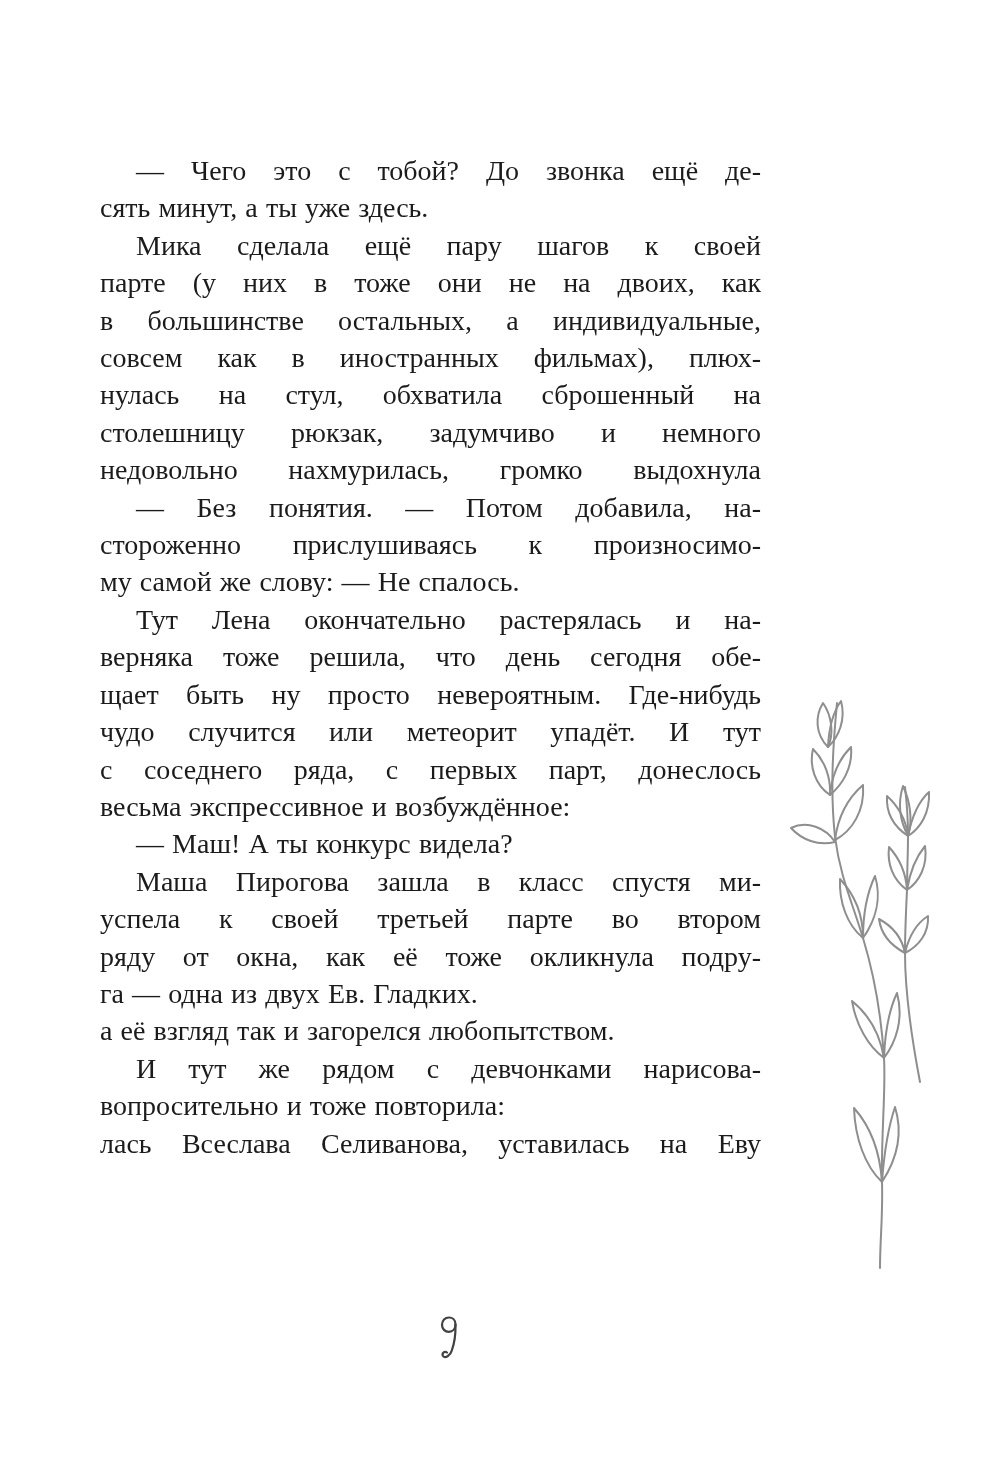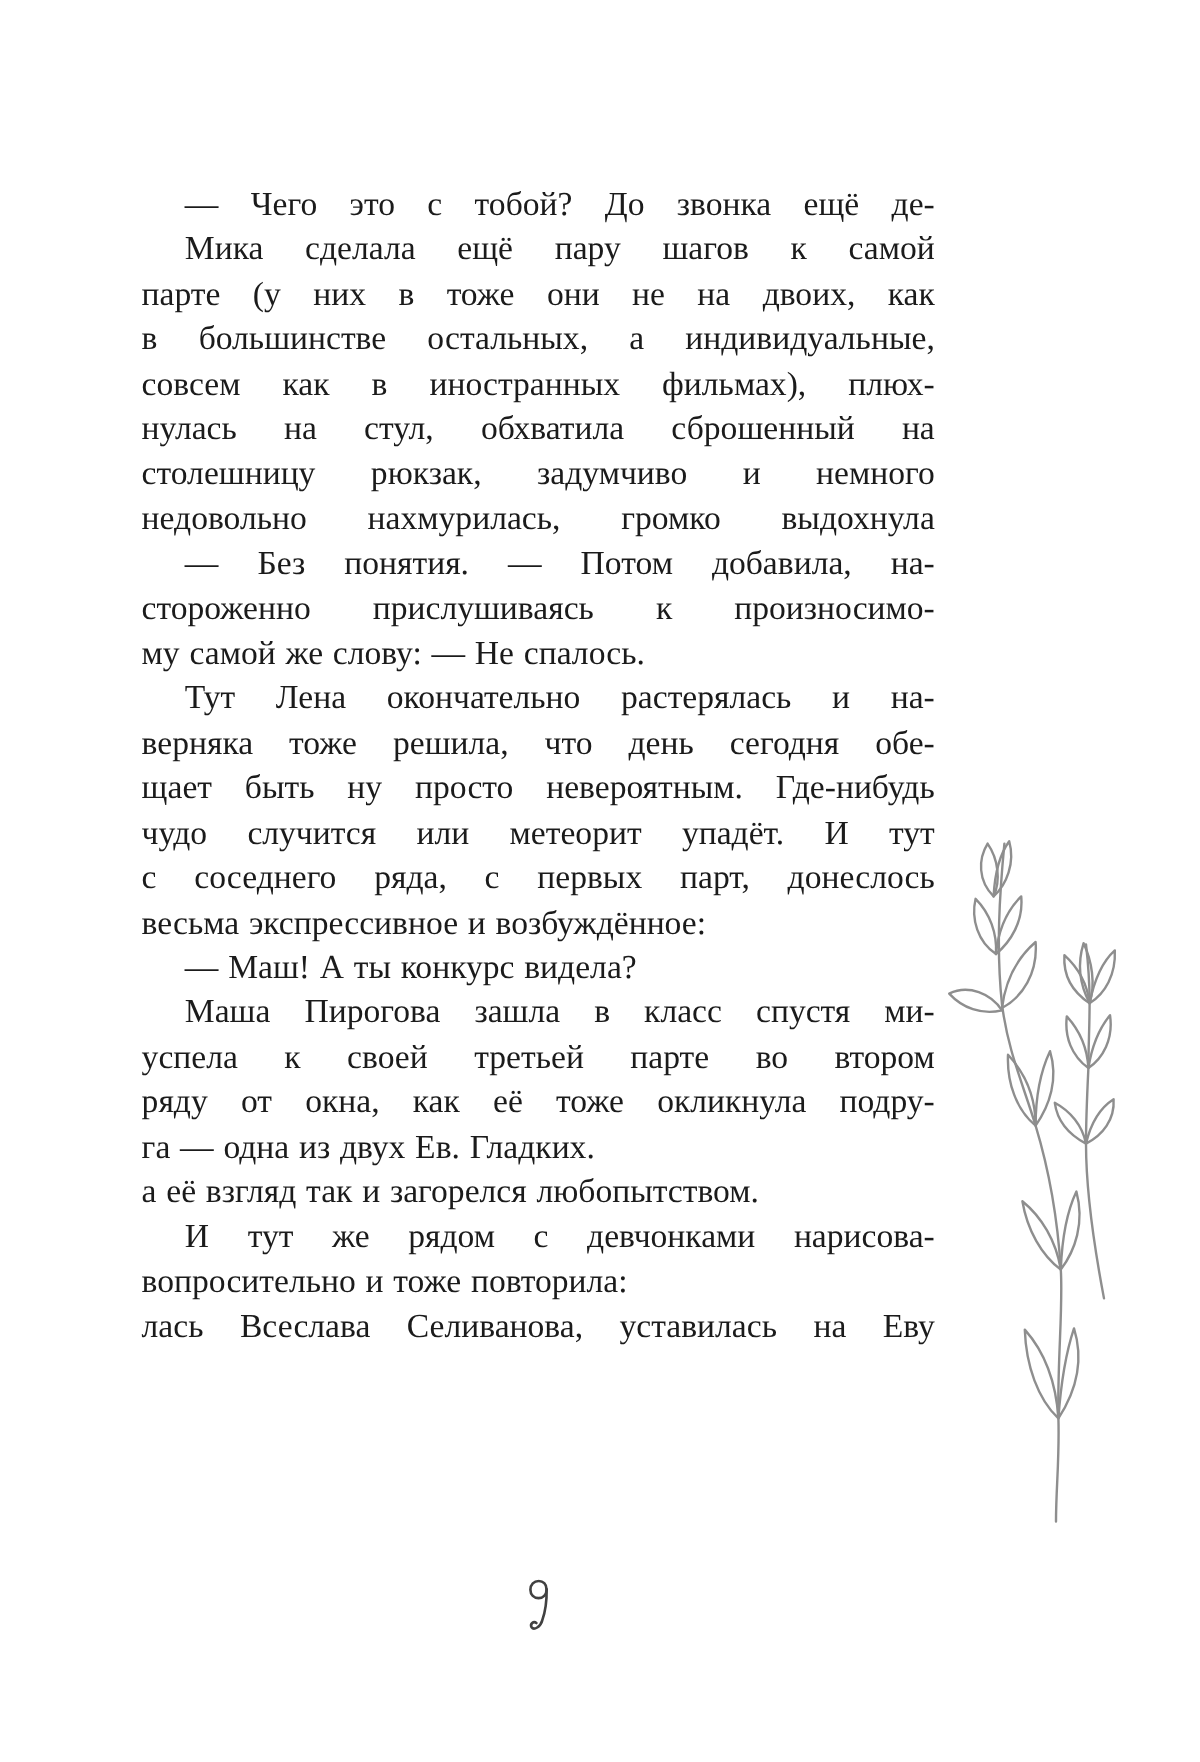--- a/index.html
+++ b/index.html
@@ -15,21 +15,21 @@
     font-family:"Liberation Serif","DejaVu Serif",serif;
     overflow:hidden;
   }
   .page{
     position:relative;
     width:1000px;height:1468px;
     background:var(--bg);
   }
   .text-column{
     position:absolute;
-    left:118px;top:152px;
+    left:100px;top:152px;
     width:661px;
     color:var(--ink);
     font-size:28px;
     line-height:37.4px;
   }
   .para{margin:0;padding:0;}
   .line{
     text-align:justify;
     hyphens:none;
     word-spacing:0.04em;
@@ -70,23 +70,24 @@
   }
 </style>
 </head>
 <body>
 
 <div class="page">
 
   <main class="text-column">
       <div class="para">
         <div class="line first just">— Чего это с тобой? До звонка ещё де-</div>
+        <div class="line">сять минут, а ты уже здесь.</div>
       </div>
       <div class="para">
-        <div class="line first just">Мика сделала ещё пару шагов к самой</div>
+        <div class="line first just">Мика сделала ещё пару шагов к своей</div>
         <div class="line just">парте (у них в тоже они не на двоих, как</div>
         <div class="line just">в большинстве остальных, а индивидуальные,</div>
         <div class="line just">совсем как в иностранных фильмах), плюх-</div>
         <div class="line just">нулась на стул, обхватила сброшенный на</div>
         <div class="line just">столешницу рюкзак, задумчиво и немного</div>
         <div class="line just">недовольно нахмурилась, громко выдохнула</div>
       </div>
       <div class="para">
         <div class="line first just">— Без понятия. — Потом добавила, на-</div>
         <div class="line just">стороженно прислушиваясь к произносимо-</div>

